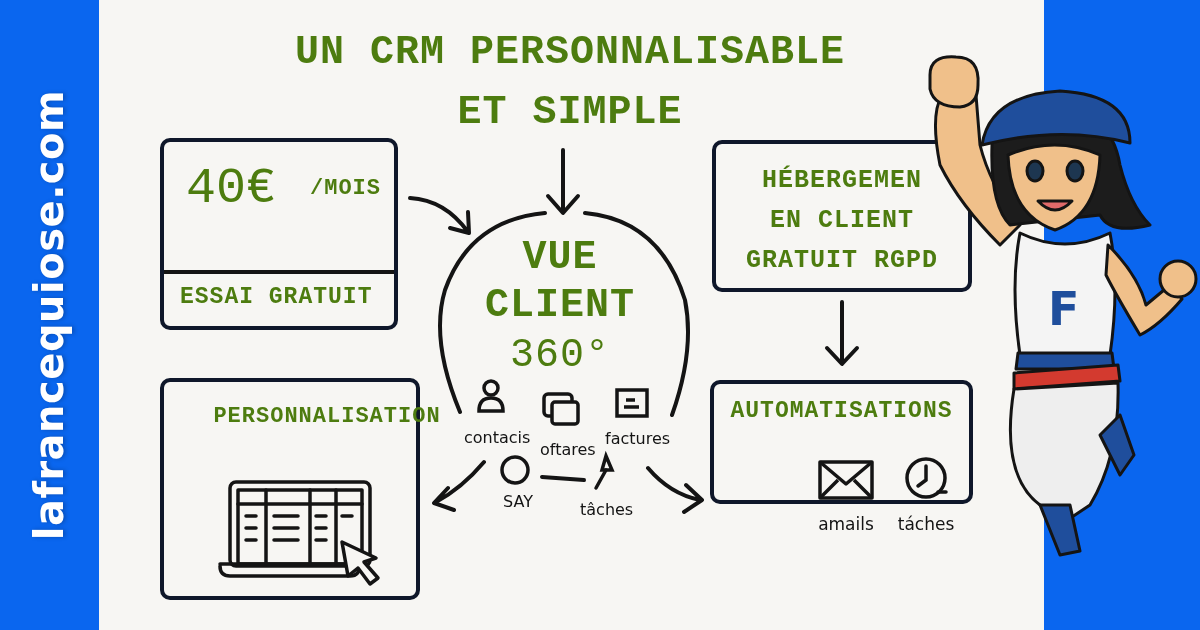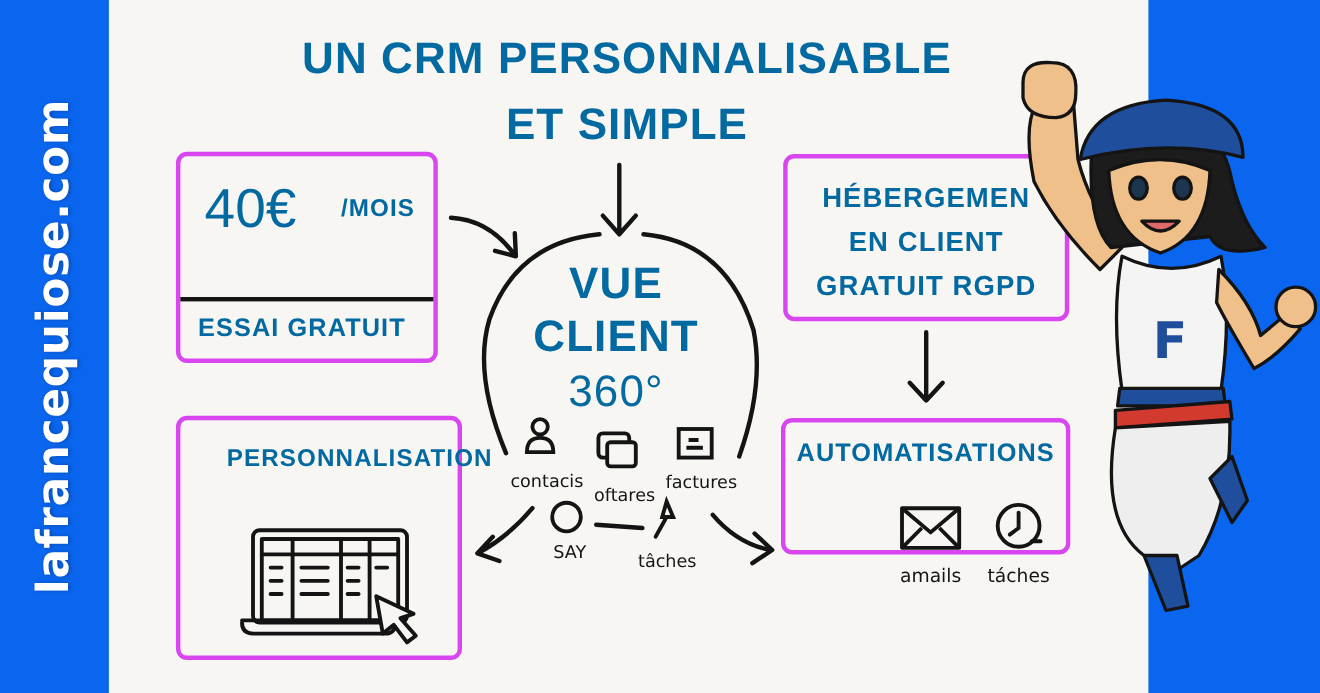--- a/index.html
+++ b/index.html
@@ -7,25 +7,25 @@
   body { position: relative; background: #f7f6f3; font-family: "DejaVu Sans", sans-serif; color: #141414; }
   .band-left { position: absolute; left: 0; top: 0; width: 99px; height: 630px; background: #0a66ef; }
   .band-right { position: absolute; left: 1044px; top: 0; width: 156px; height: 630px; background: #0a66ef; }
   .site-label {
     position: absolute; left: 49px; top: 315px;
     transform: translate(-50%, -50%) rotate(-90deg);
     color: #ffffff; font-family: "DejaVu Sans", sans-serif; font-weight: bold;
     font-size: 40px; white-space: nowrap; letter-spacing: 0.5px;
     text-shadow: 0 2px 4px rgba(0,0,0,0.25);
   }
-  .hand { font-family: Liberation Sans, sans-serif; font-weight: bold; color: #0369a1; letter-spacing: 1px; }
+  .hand { font-family: Liberation Mono, monospace; font-weight: bold; color: #4d7c0f; letter-spacing: 1px; }
   .title { position: absolute; left: 200px; width: 740px; text-align: center; font-size: 40px; line-height: 50px; }
   .title.l1 { top: 28px; }
   .title.l2 { top: 88px; left: 200px; }
-  .box { position: absolute; border: 4px solid #d946ef; border-radius: 10px; background: transparent; }
+  .box { position: absolute; border: 4px solid #0f172a; border-radius: 10px; background: transparent; }
   .price-box { left: 160px; top: 138px; width: 238px; height: 192px; }
   .price-divider { position: absolute; left: 0; right: 0; top: 128px; border-top: 4px solid #141414; }
   .price-main { position: absolute; left: 22px; top: 18px; font-size: 50px; font-weight: normal; letter-spacing: 0; }
   .price-unit { position: absolute; left: 146px; top: 34px; font-size: 22px; }
   .price-per { position: absolute; left: 12px; top: 82px; font-size: 29px; }
   .trial { position: absolute; left: 16px; top: 142px; font-size: 23px; }
   .hosting-box { left: 712px; top: 140px; width: 260px; height: 152px; }
   .hosting-box .t { position: absolute; width: 100%; text-align: center; font-size: 25px; }
   .custom-box { left: 160px; top: 378px; width: 260px; height: 222px; }
   .custom-box .t { position: absolute; width: 100%; text-align: center; font-size: 22px; }

